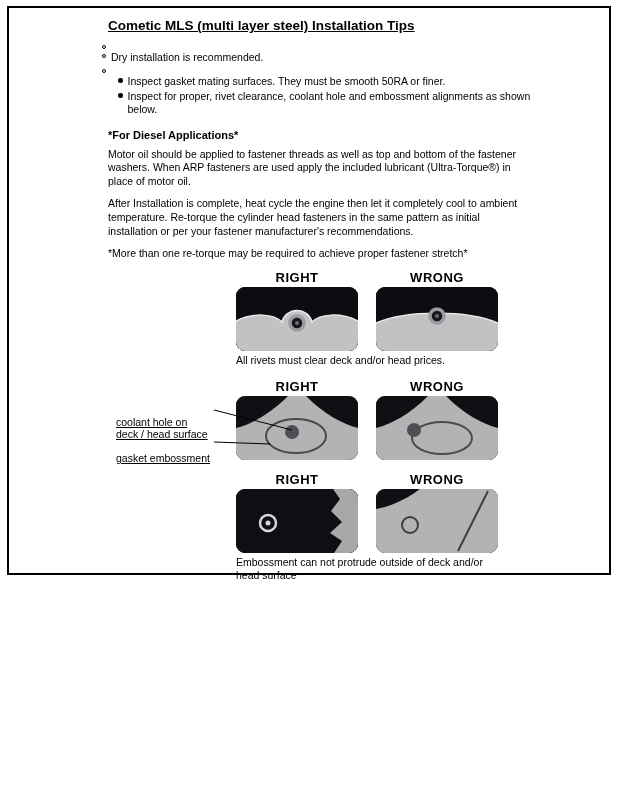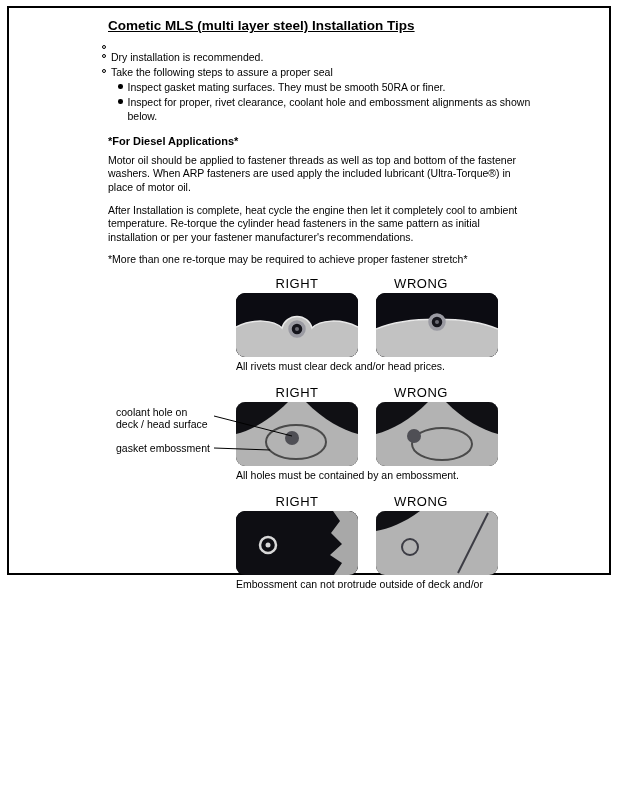--- a/index.html
+++ b/index.html
@@ -60,39 +60,40 @@
     margin: 12px 0 7px 6px;
   }
   .para {
     font-size: 10.5px;
     line-height: 1.3;
     margin: 0 0 9px 6px;
     width: 424px;
   }
   .figs { margin: 2px 0 0 134px; }
   .fig-block { margin-bottom: 12px; }
-  .fig-labels { display: flex; gap: 2px; margin-bottom: 2px; }
+  .fig-labels { display: flex; gap: 18px; margin-bottom: 2px; font-weight: bold; }
   .fig-label { width: 122px; text-align: center; font-size: 13px; letter-spacing: .5px; }
   .fig-images { display: flex; gap: 18px; position: relative; }
   .fig-img {
     width: 122px; height: 64px;
     border-radius: 9px;
     overflow: hidden;
     background: #000;
     flex: 0 0 auto;
   }
   .fig-img svg { display: block; width: 122px; height: 64px; }
   .fig-caption { font-size: 10.5px; line-height: 1.25; margin-top: 3px; }
   .fig3-caption { width: 250px; }
   .annotations {
     position: absolute;
-    left: -120px; top: 2px;
+    left: -120px; top: 18px;
     width: 96px;
     font-size: 10.5px;
     line-height: 1.15;
+    text-decoration: underline;
   }
   .ann1 { margin-top: 2px; }
   .ann2 { margin-top: 12px; }
   .ann-lines {
     position: absolute;
     left: -22px; top: 0;
     width: 92px; height: 64px;
     pointer-events: none;
   }
   .legal { margin: 20px 0 0 6px; width: 392px; }
@@ -119,21 +120,20 @@
     <div class="tips">
       <div class="tip">
         <span class="marker-circle"></span>
       </div>
       <div class="tip">
         <span class="marker-circle"></span>
         <span>Dry installation is recommended.</span>
       </div>
       <div class="tip">
         <span class="marker-circle"></span>
-        <span>Take the following steps to assure a proper seal</span>
       </div>
       <div class="sub-tips">
         <div class="tip">
           <span class="marker-dot"></span>
           <span>Inspect gasket mating surfaces.  They must be smooth 50RA or finer.</span>
         </div>
         <div class="tip">
           <span class="marker-dot"></span>
           <span>Inspect for proper, rivet clearance, coolant hole and embossment alignments as shown below.</span>
         </div>
@@ -204,21 +204,20 @@
           <div class="fig-img">
             <svg viewBox="0 0 122 64">
               <rect width="122" height="64" fill="#b3b3b3"></rect>
               <path d="M0,0 H52 C34,18 16,28 0,32 Z" fill="#101014"></path>
               <path d="M122,0 H70 C88,18 106,28 122,32 Z" fill="#101014"></path>
               <ellipse cx="66" cy="42" rx="30" ry="16" fill="none" stroke="#4a4a4a" stroke-width="2"></ellipse>
               <circle cx="38" cy="34" r="7" fill="#4f4f55"></circle>
             </svg>
           </div>
         </div>
-        <div class="fig-caption">All holes must be contained by an embossment.</div>
       </div>
 
       <div class="fig-block">
         <div class="fig-labels">
           <div class="fig-label">RIGHT</div>
           <div class="fig-label">WRONG</div>
         </div>
         <div class="fig-images">
           <div class="fig-img">
             <svg viewBox="0 0 122 64">

